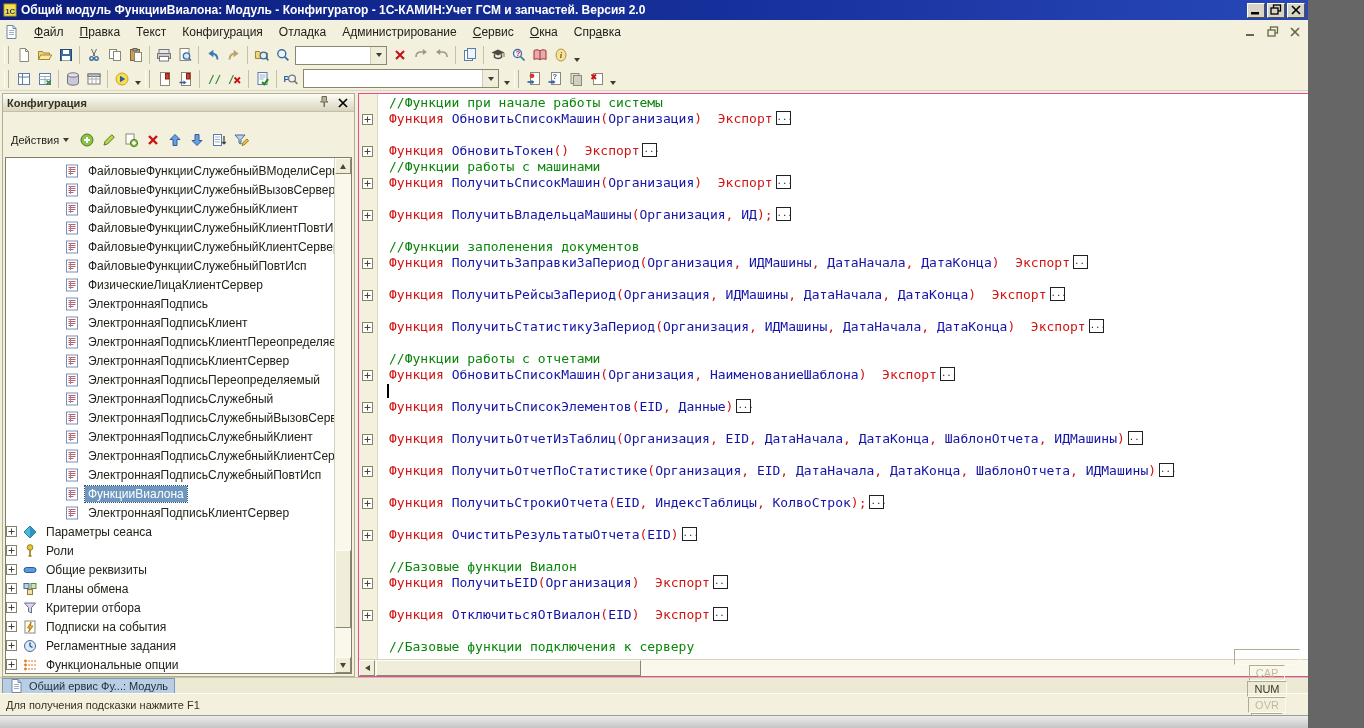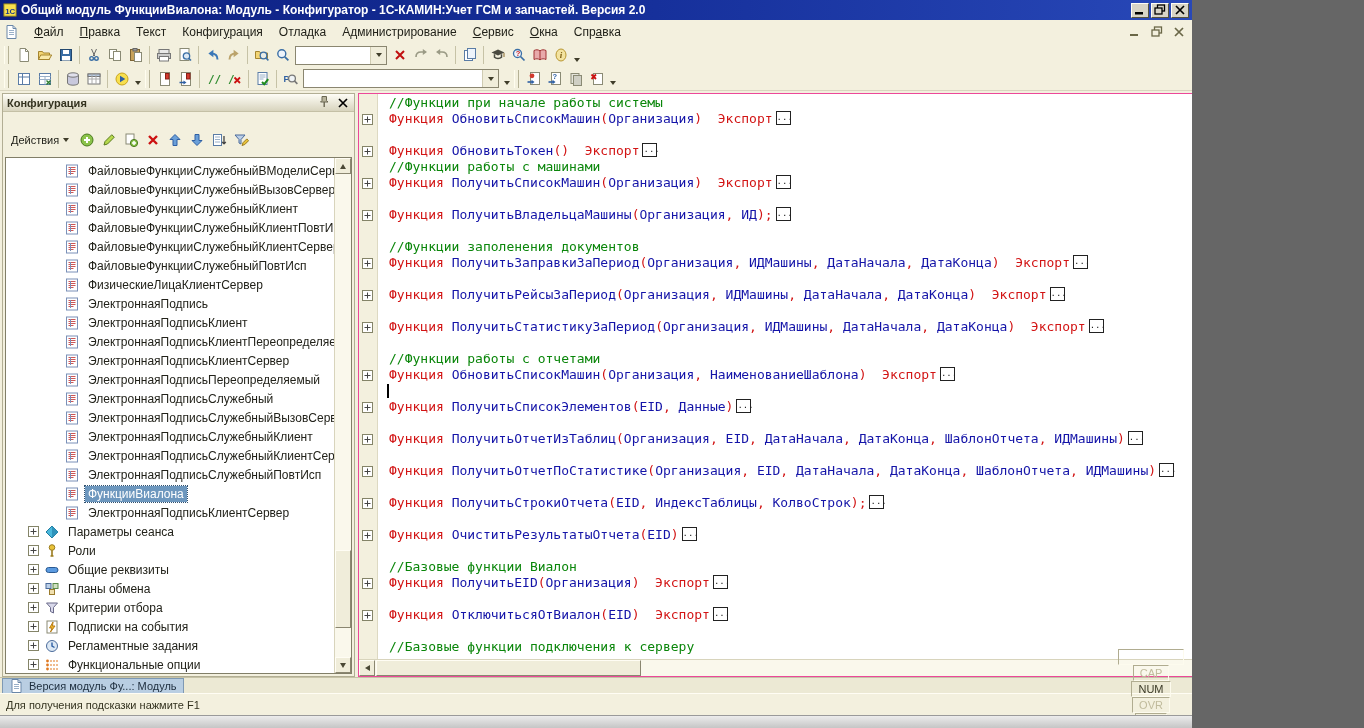--- a/index.html
+++ b/index.html
@@ -1,16 +1,16 @@
 <!DOCTYPE html>
 <html><head>
 <meta charset="utf-8">
 <style>
   html,body{margin:0;padding:0;background:#666;}
-  #root{position:relative;width:1192px;height:728px;background:#f3f0de;overflow:hidden;
+  #root{position:relative;width:1308px;height:728px;background:#f3f0de;overflow:hidden;
         font-family:"Liberation Sans",sans-serif;font-size:12px;color:#22221a;}
   
   .titlebar{position:absolute;left:0;top:0;width:100%;height:20px;
     background:linear-gradient(90deg,#0c1e7e 0%,#16309b 55%,#2848b8 100%);
     display:flex;align-items:center;padding:0 3px;box-sizing:border-box;gap:4px;}
   .titlebar .title{flex:1;color:#fff;font-weight:bold;font-size:12px;white-space:nowrap;overflow:hidden;}
   .appicon{width:14px;height:14px;flex:0 0 auto;}
   .winbtns{display:flex;gap:2px;}
   .winbtn{width:18px;height:15px;background:#d8d4c6;border:1px solid;border-color:#fffdf4 #55523f #55523f #fffdf4;
     display:flex;align-items:center;justify-content:center;box-sizing:border-box;}
@@ -49,21 +49,21 @@
   .aicon{width:18px;height:18px;display:flex;align-items:center;justify-content:center;}
   .searchrow{height:21px;display:flex;align-items:stretch;padding:0 2px;gap:0;}
   .searchbox{flex:1;border:1px solid #8a8670;background:#fff;display:flex;align-items:center;}
   .searchbox input{flex:1;min-width:0;border:none;outline:none;font-size:11px;padding:0 3px;font-family:"Liberation Sans",sans-serif;}
   .searchbox input::placeholder{color:#b3b09c;}
   .sclear{width:17px;border:1px solid #8a8670;border-left:none;background:#f3f0de;display:flex;align-items:center;justify-content:center;}
   .tree{position:absolute;left:2px;right:2px;top:63px;bottom:2px;background:#fff;border:1px solid #817e68;overflow:hidden;}
   .treeinner{position:absolute;left:0;top:3px;right:16px;}
   .trow{height:19px;display:flex;align-items:center;gap:5px;white-space:nowrap;}
   .trow.mod{padding-left:58px;}
-  .trow.grp{padding-left:22px;}
+  .trow.grp{}
   .tlabel{font-size:12px;padding:1px 3px;}
   .tlabel.sel{background:#6d97be;color:#fff;outline:1px dotted #30506e;}
   .exp{width:11px;height:11px;flex:0 0 auto;}
   .ticon{width:16px;height:16px;flex:0 0 auto;display:flex;align-items:center;justify-content:center;}
   
   .vsb{position:absolute;top:0;bottom:0;right:0;width:16px;background:#faf8ec;border-left:1px solid #d8d4bc;}
   .sbtn{position:absolute;left:0;width:16px;height:16px;background:#f0edda;border:1px solid;
      border-color:#fffdf4 #8a8670 #8a8670 #fffdf4;box-sizing:border-box;display:flex;align-items:center;justify-content:center;}
   .sthumb{position:absolute;left:0;width:16px;background:#f0edda;border:1px solid;
      border-color:#fffdf4 #8a8670 #8a8670 #fffdf4;box-sizing:border-box;}
@@ -1052,21 +1052,21 @@
 
   <div class="tabbar">
     <span class="wtab">
       <span class="ti" id="tabicon">
           <svg width="16" height="16" viewBox="0 0 16 16" fill="none" stroke-width="1">
             <path d="M3 1.5h6l3 3v10H3z" fill="#fff" stroke="#6a87a8"></path>
             <path d="M9 1.5v3h3" stroke="#6a87a8"></path>
             <path d="M5 6.5h5M5 8.5h5M5 10.5h5" stroke="#9ab0c8"></path>
           </svg>
         </span>
-      <span>Версия модуль Фу...: Модуль</span>
+      <span>Общий ервис Фу...: Модуль</span>
     </span>
   </div>
 
   <div class="status">
     <span class="hint">Для получения подсказки нажмите F1</span>
     <span id="statuscells" style="display:flex;align-items:center;flex-direction:column;">
         <span class="scell" style="width: 66px;">
           <span></span>
         </span>
         <span class="scell dim">

